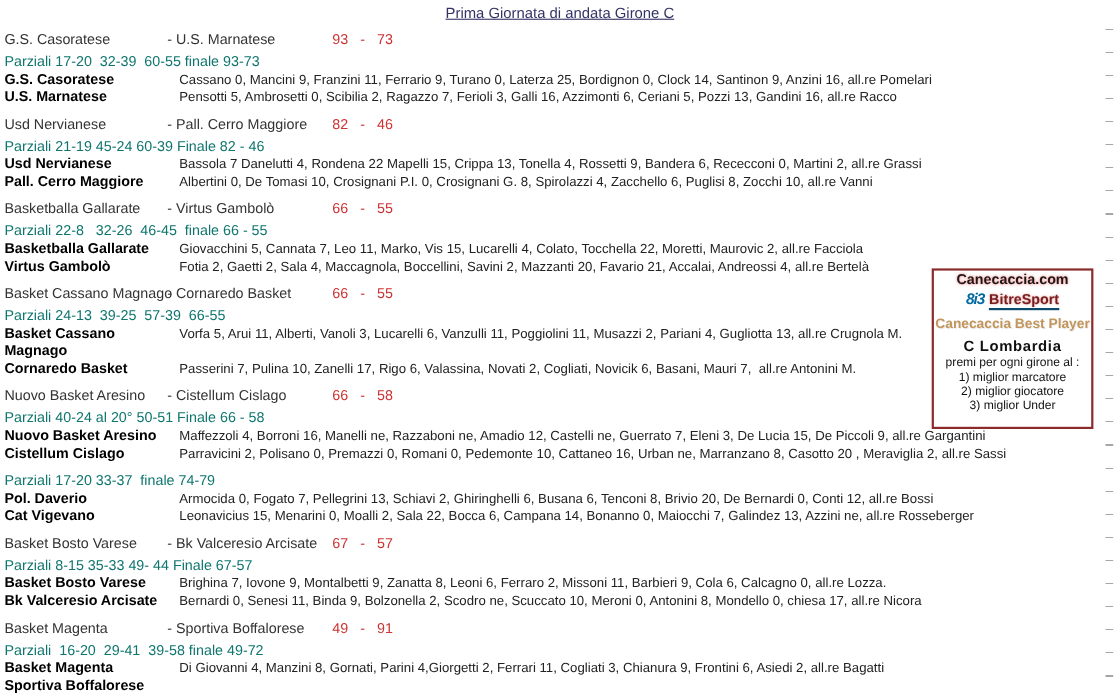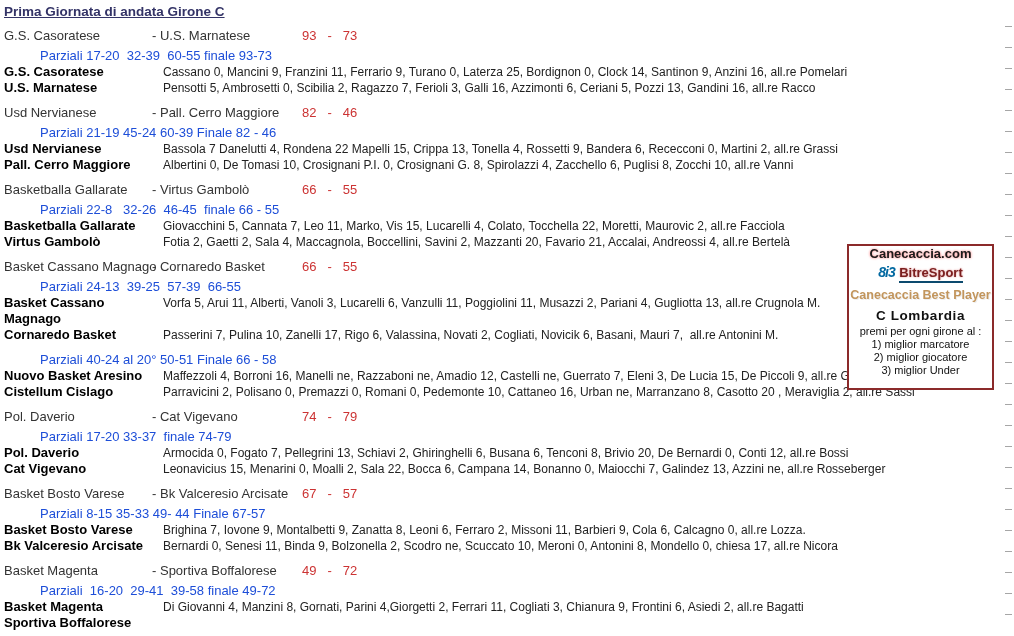--- a/index.html
+++ b/index.html
@@ -1,27 +1,27 @@
 <!DOCTYPE html>
 <html><head>
 <meta charset="utf-8">
 <style>
   html,body { margin:0; padding:0; background:#ffffff; }
   body { font-family:"Liberation Sans", sans-serif; color:#333; }
   .page { position:relative; width:1014px; height:636px; overflow:hidden; box-sizing:border-box; padding:4px 0 0 4px; background:#fff; }
 
-  .title { font-size:13.5px; font-weight:bold; color:#333366; text-decoration:underline; margin:0 0 9px 0; }
+  .title { font-size:13.5px; font-weight:normal; color:#333366; text-decoration:underline; margin:0 0 9px 0;text-align:center; }
 
   .match-block { margin-bottom:9px; }
   .match-line { font-size:13px; color:#333; line-height:16px; margin-bottom:4px; white-space:nowrap; }
   .col-home { display:inline-block; width:148px; vertical-align:top; }
   .col-away { display:inline-block; width:150px; vertical-align:top; }
   .col-score { color:#cc3333; }
   .score-dash { display:inline-block; margin:0 11px; }
-  .partials { font-size:13px; color:#1d4ed8; line-height:16px; white-space:pre-wrap;margin-left:36px; }
+  .partials { font-size:13px; color:#0f766e; line-height:16px; white-space:pre-wrap; }
   .roster { font-size:12px; line-height:16px; color:#222; white-space:pre-wrap; }
   .roster-name { display:inline-block; width:159px; font-weight:bold; font-size:13px; color:#000; vertical-align:top; white-space:normal; }
 
   .ad-box { position:absolute; left:847px; top:244px; width:147px; height:146px; box-sizing:border-box;
             border:2px solid #8b2a2a; background:#fff; text-align:center; padding-top:0; cursor:pointer; }
   .ad-site { font-size:13px; font-weight:bold; color:#1a1a1a; text-shadow:0 0 3px #ff9c9c, 0 0 2px #ffb3b3; }
   .ad-logo { margin-top:3px; line-height:15px; }
   .ad-logo-mark { color:#0369a1; font-weight:bold; font-style:italic; font-size:14px; letter-spacing:-1px; }
   .ad-logo-name { color:#7a1f1f; font-weight:bold; font-size:13px; text-shadow:0 0 2px #dd8888;
                   border-bottom:2px solid #0c4a6e; padding-bottom:1px; }
@@ -71,46 +71,46 @@
   <div class="match-block">
     <div class="match-line">
       <span class="col-home">Basket Cassano Magnago</span><span class="col-away"><span>-</span>&nbsp;<span>Cornaredo Basket</span></span><span class="col-score"><span>66</span><span class="score-dash">-</span><span>55</span></span>
     </div>
     <div class="partials">Parziali 24-13  39-25  57-39  66-55</div>
     <div class="roster"><span class="roster-name">Basket Cassano Magnago</span><span class="roster-players">Vorfa 5, Arui 11, Alberti, Vanoli 3, Lucarelli 6, Vanzulli 11, Poggiolini 11, Musazzi 2, Pariani 4, Gugliotta 13, all.re Crugnola M.</span></div>
     <div class="roster"><span class="roster-name">Cornaredo Basket</span><span class="roster-players">Passerini 7, Pulina 10, Zanelli 17, Rigo 6, Valassina, Novati 2, Cogliati, Novicik 6, Basani, Mauri 7,  all.re Antonini M.</span></div>
   </div>
 
   <div class="match-block">
+    <div class="match-line">
+      <span class="col-home">Nuovo Basket Aresino</span><span class="col-away"><span>-</span>&nbsp;<span>Cistellum Cislago</span></span><span class="col-score"><span>66</span><span class="score-dash">-</span><span>58</span></span>
+    </div>
     <div class="partials">Parziali 40-24 al 20° 50-51 Finale 66 - 58</div>
     <div class="roster"><span class="roster-name">Nuovo Basket Aresino</span><span class="roster-players">Maffezzoli 4, Borroni 16, Manelli ne, Razzaboni ne, Amadio 12, Castelli ne, Guerrato 7, Eleni 3, De Lucia 15, De Piccoli 9, all.re Gargantini</span></div>
     <div class="roster"><span class="roster-name">Cistellum Cislago</span><span class="roster-players">Parravicini 2, Polisano 0, Premazzi 0, Romani 0, Pedemonte 10, Cattaneo 16, Urban ne, Marranzano 8, Casotto 20 , Meraviglia 2, all.re Sassi</span></div>
   </div>
 
   <div class="match-block">
-    <div class="match-line">
-      <span class="col-home">Pol. Daverio</span><span class="col-away"><span>-</span>&nbsp;<span>Cat Vigevano</span></span><span class="col-score"><span>74</span><span class="score-dash">-</span><span>79</span></span>
-    </div>
     <div class="partials">Parziali 17-20 33-37  finale 74-79</div>
     <div class="roster"><span class="roster-name">Pol. Daverio</span><span class="roster-players">Armocida 0, Fogato 7, Pellegrini 13, Schiavi 2, Ghiringhelli 6, Busana 6, Tenconi 8, Brivio 20, De Bernardi 0, Conti 12, all.re Bossi</span></div>
     <div class="roster"><span class="roster-name">Cat Vigevano</span><span class="roster-players">Leonavicius 15, Menarini 0, Moalli 2, Sala 22, Bocca 6, Campana 14, Bonanno 0, Maiocchi 7, Galindez 13, Azzini ne, all.re Rosseberger</span></div>
   </div>
 
   <div class="match-block">
     <div class="match-line">
       <span class="col-home">Basket Bosto Varese</span><span class="col-away"><span>-</span>&nbsp;<span>Bk Valceresio Arcisate</span></span><span class="col-score"><span>67</span><span class="score-dash">-</span><span>57</span></span>
     </div>
     <div class="partials">Parziali 8-15 35-33 49- 44 Finale 67-57</div>
     <div class="roster"><span class="roster-name">Basket Bosto Varese</span><span class="roster-players">Brighina 7, Iovone 9, Montalbetti 9, Zanatta 8, Leoni 6, Ferraro 2, Missoni 11, Barbieri 9, Cola 6, Calcagno 0, all.re Lozza.</span></div>
     <div class="roster"><span class="roster-name">Bk Valceresio Arcisate</span><span class="roster-players">Bernardi 0, Senesi 11, Binda 9, Bolzonella 2, Scodro ne, Scuccato 10, Meroni 0, Antonini 8, Mondello 0, chiesa 17, all.re Nicora</span></div>
   </div>
 
   <div class="match-block">
     <div class="match-line">
-      <span class="col-home">Basket Magenta</span><span class="col-away"><span>-</span>&nbsp;<span>Sportiva Boffalorese</span></span><span class="col-score"><span>49</span><span class="score-dash">-</span><span>72</span></span>
+      <span class="col-home">Basket Magenta</span><span class="col-away"><span>-</span>&nbsp;<span>Sportiva Boffalorese</span></span><span class="col-score"><span>49</span><span class="score-dash">-</span><span>91</span></span>
     </div>
     <div class="partials">Parziali  16-20  29-41  39-58 finale 49-72</div>
     <div class="roster"><span class="roster-name">Basket Magenta</span><span class="roster-players">Di Giovanni 4, Manzini 8, Gornati, Parini 4,Giorgetti 2, Ferrari 11, Cogliati 3, Chianura 9, Frontini 6, Asiedi 2, all.re Bagatti</span></div>
     <div class="roster"><span class="roster-name">Sportiva Boffalorese</span></div>
   </div>
 </div>
 
   <div class="ad-box">
     <div class="ad-site">Canecaccia.com</div>
     <div class="ad-logo">

